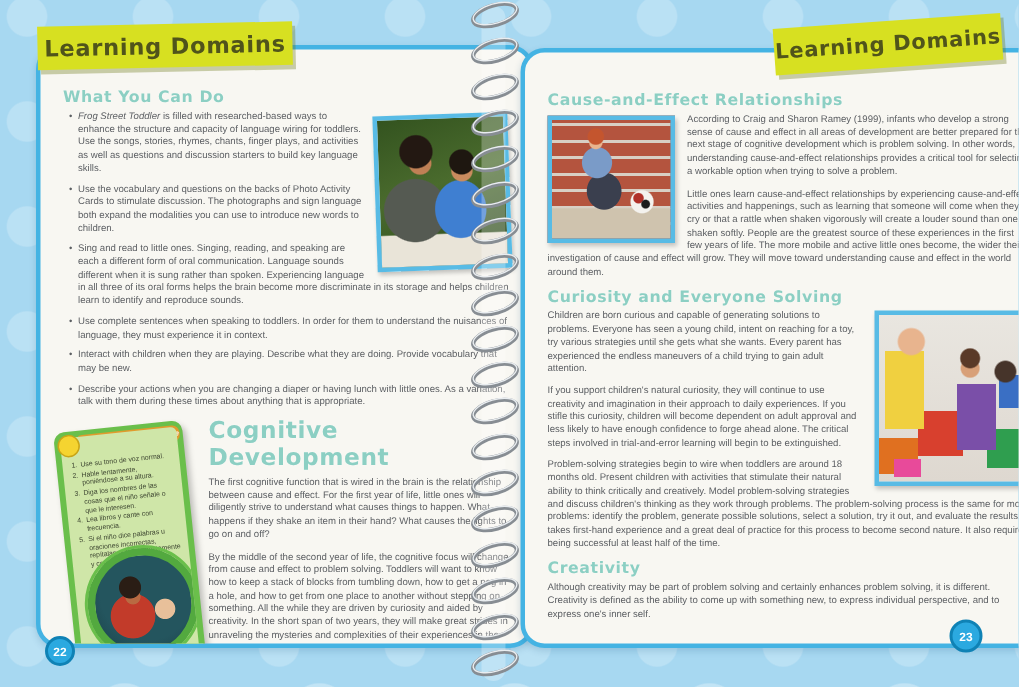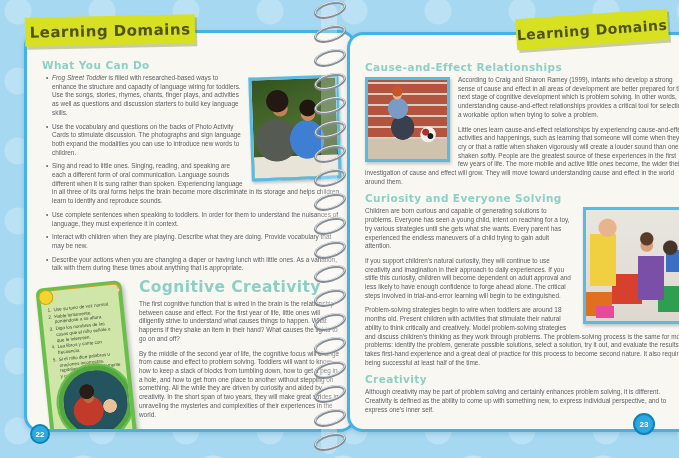--- a/index.html
+++ b/index.html
@@ -152,21 +152,21 @@
             <li>Use su tono de voz normal.</li>
             <li>Hable lentamente, poniéndose a su altura.</li>
             <li>Diga los nombres de las cosas que el niño señale o que le interesen.</li>
             <li>Lea libros y cante con frecuencia.</li>
             <li>Si el niño dice palabras u oraciones incorrectas, repítalas usted correctamente y con naturalidad.</li>
           </ol>
           <div class="card-circle"></div>
 
         </div>
       </div>
-      <h2 class="sec-h big">Cognitive Creativity</h2>
+      <h2 class="sec-h big">Cognitive Development</h2>
       <p class="para">The first cognitive function that is wired in the brain is the relationship between cause and effect. For the first year of life, little ones will diligently strive to understand what causes things to happen. What happens if they shake an item in their hand? What causes the lights to go on and off?</p>
       <p class="para">By the middle of the second year of life, the cognitive focus will change from cause and effect to problem solving. Toddlers will want to know how to keep a stack of blocks from tumbling down, how to get a peg in a hole, and how to get from one place to another without stepping on something. All the while they are driven by curiosity and aided by creativity. In the short span of two years, they will make great strides in unraveling the mysteries and complexities of their experiences in the world.</p>
     </div>
   </div>
 </div>
 
 <div class="page page-right rp">
   <div class="page-inner">
     <h2 class="sec-h">Cause-and-Effect Relationships</h2>
     <div class="photo photo-soccer"></div>

